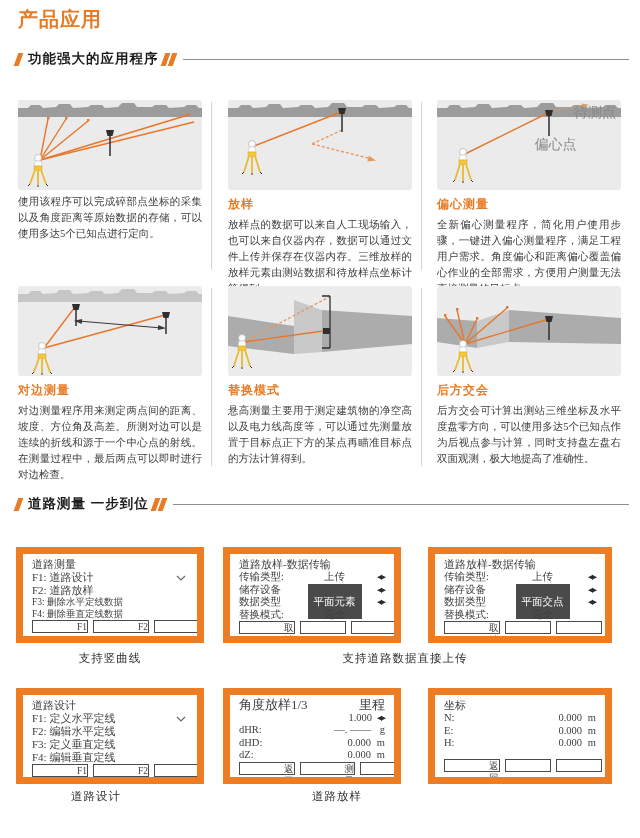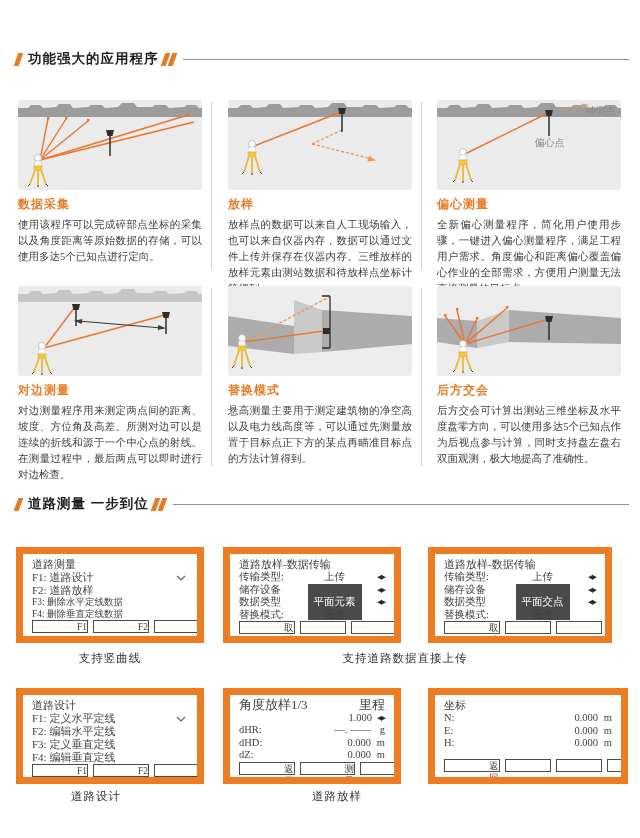--- a/index.html
+++ b/index.html
@@ -14,48 +14,49 @@
   .sec-head{position:absolute;left:16px;right:11px;display:flex;align-items:center;}
   .hmark{width:5px;height:13px;background:var(--accent);transform:skewX(-20deg);margin-right:2px;flex:0 0 auto;}
   .sec-title{font-weight:bold;font-size:13.5px;color:#1d1d1d;letter-spacing:1px;margin:0 4px 0 5px;white-space:nowrap;}
   .sec-line{flex:1;height:1px;background:#8f8f8f;margin-left:6px;}
 
   .vdiv{position:absolute;width:1px;background:#d4d4d4;}
 
   .card{position:absolute;width:184px;}
   .illus{position:relative;height:90px;border-radius:3px;overflow:hidden;}
   .illus svg{position:absolute;left:0;top:0;}
-  .illus-label{position:absolute;font-size:10px;color:#8a8a8a;font-family:"Liberation Serif","DejaVu Serif",serif;}
+  .illus-label{position:absolute;font-size:14px;color:#8a8a8a;font-family:"Liberation Serif","DejaVu Serif",serif;}
   .app-name{margin-top:6px;font-weight:bold;color:var(--accent);font-size:12px;letter-spacing:1px;}
   .app-desc{margin:4px 0 0;font-size:10.5px;line-height:16px;color:#3c3c3c;text-align:justify;font-family:"Liberation Serif","DejaVu Serif",serif;}
 
   .screen{position:absolute;border:7px solid var(--frame);background:#fff;}
   .scr{height:100%;padding:4px 9px 5px;display:flex;flex-direction:column;color:#3f3f3f;
        font-family:"Liberation Serif","DejaVu Serif",serif;overflow:hidden;}
   .scr-title{font-size:11px;line-height:13px;display:flex;}
   .menu-line{font-size:11px;line-height:13px;display:flex;align-items:center;gap:16px;}
   .menu-line.sm{font-size:9.5px;line-height:11.5px;}
   .trow{display:flex;align-items:center;font-size:10.5px;line-height:12.5px;}
   .tl{width:58px;flex:0 0 auto;}
   .tl2{width:40px;flex:0 0 auto;}
-  .tv{flex:1;text-align:center;font-family:Liberation Mono, monospace;}
+  .tv{flex:1;text-align:center;}
   .tvr{flex:1;text-align:right;}
   .inv{background:var(--highlight);color:#fff;padding:12px 6px;}
   .spin{width:13px;flex:0 0 auto;text-align:right;font-size:6.5px;letter-spacing:-1px;color:#2b2b2b;}
   .unit{width:14px;flex:0 0 auto;text-align:right;}
   .btn-row{display:flex;gap:5px;margin-top:auto;}
   .sbtn{flex:1;border:1px solid #4a4a4a;height:13px;font-size:9.5px;line-height:12px;text-align:center;color:#3f3f3f;padding-left:44px;}
   .chev{margin-left:auto;margin-right:2px;flex:0 0 auto;}
   .caption{position:absolute;text-align:center;font-size:11.5px;color:#2e2e2e;font-family:"Liberation Serif","DejaVu Serif",serif;letter-spacing:1px;}
 </style>
 </head>
 <body>
 
 <div class="page">
 
+  <div class="page-title">产品应用</div>
 
   <div class="sec-head" style="top:50px;">
     <div class="hmark"></div>
     <div class="sec-title">功能强大的应用程序</div>
     <div class="hmark"></div>
     <div class="hmark"></div>
     <div class="sec-line"></div>
   </div>
 
   <div class="vdiv" style="left:211px;top:102px;height:168px;"></div>
@@ -87,21 +88,20 @@
         </g>
         <g transform="translate(20,58)">
           <circle cx="0" cy="0" r="3.5" fill="#fff" stroke="#b8b8b8" stroke-width="0.8"></circle>
           <path d="M-3,3 L3,3 4,8 -4,8 Z" fill="#fdfdfd" stroke="#c5c5c5" stroke-width="0.6"></path>
           <rect x="-4" y="8" width="8" height="4.5" fill="#F3C73B" stroke="#D9A92B" stroke-width="0.5"></rect>
           <path d="M-3,12 L-8,26 M0,12 L0,27 M3,12 L8,26" stroke="#E9BA33" stroke-width="1.8" fill="none"></path>
           <path d="M-8,26 l-2,2 M0,27 l0,2 M8,26 l2,2" stroke="#333" stroke-width="1" fill="none"></path>
         </g>
       </svg>
     </div>
-    <div class="app-name">数据采集</div>
     <p class="app-desc">使用该程序可以完成碎部点坐标的采集以及角度距离等原始数据的存储，可以使用多达5个已知点进行定向。</p>
   </div>
 
   <div class="card" style="left:228px;top:100px;">
     <div class="illus">
       <svg width="184" height="90" viewBox="0 0 184 90">
         <rect width="184" height="90" fill="#EBEBEB"></rect>
         <path d="M0,8 L10,8 13,5 22,5 25,8 38,7 41,4 52,4 55,8 70,7 73,5 84,5 87,8 100,7 104,3 116,3 119,7 134,7 137,5 148,5 151,8 166,7 169,5 178,5 181,8 184,8 L184,17 L0,17 Z" fill="#9C9C9C"></path>
         <path d="M26,46 L113,12" stroke="#E8762B" stroke-width="1.4" fill="none"></path>
         <g stroke="#E8955B" stroke-width="1.3" stroke-dasharray="3,2" fill="none">
@@ -405,21 +405,21 @@
         </div>
       <div class="btn-row">
         <div class="sbtn">返回</div>
         <div class="sbtn">测量</div>
         <div class="sbtn">保存</div>
         <div class="sbtn">P↓</div>
       </div>
     </div>
   </div>
 
-  <div class="screen" style="left:428px;top:688px;width:200px;height:96px;">
+  <div class="screen" style="left:428px;top:688px;width:184px;height:96px;">
     <div class="scr">
       <div class="scr-title">坐标</div>
       <div class="trow">
           <span class="tl2">N:</span>
           <span class="tvr">0.000</span>
           <span class="unit">m</span>
         </div>
       <div class="trow">
           <span class="tl2">E:</span>
           <span class="tvr">0.000</span>

